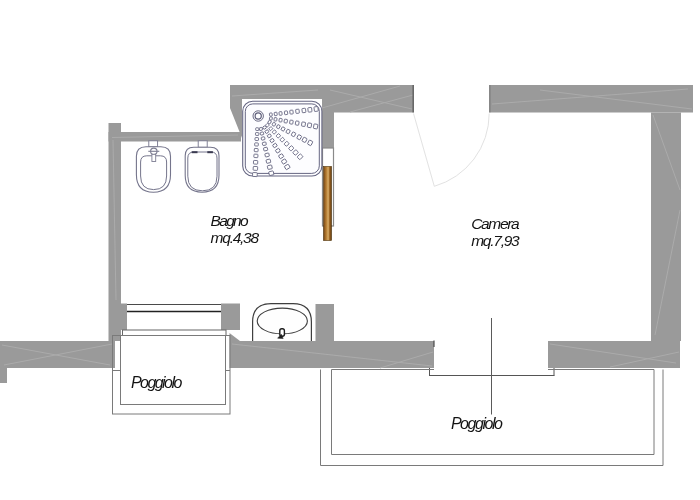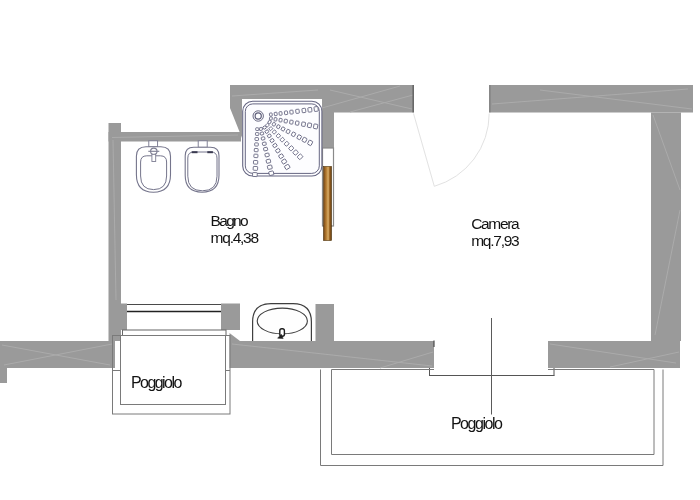--- a/index.html
+++ b/index.html
@@ -1,17 +1,17 @@
 <!DOCTYPE html>
 <html><head>
 <meta charset="utf-8">
 <style>
   html,body { margin:0; padding:0; background:#ffffff; }
   #plan { position:relative; width:700px; height:500px; background:#ffffff;
-          font-family:"Liberation Sans", sans-serif; }
+          font-family:"Liberation Sans", sans-serif;font-style:italic; }
   svg { position:absolute; left:0; top:0; }
   text { font-family:"Liberation Sans", sans-serif; fill:#131313; }
 </style>
 </head>
 <body>
 <div id="plan">
 <svg width="700" height="500" viewBox="0 0 700 500">
   <defs>
     <linearGradient id="wood" x1="0" y1="0" x2="1" y2="0">
       <stop offset="0" stop-color="#6e4012"></stop>

